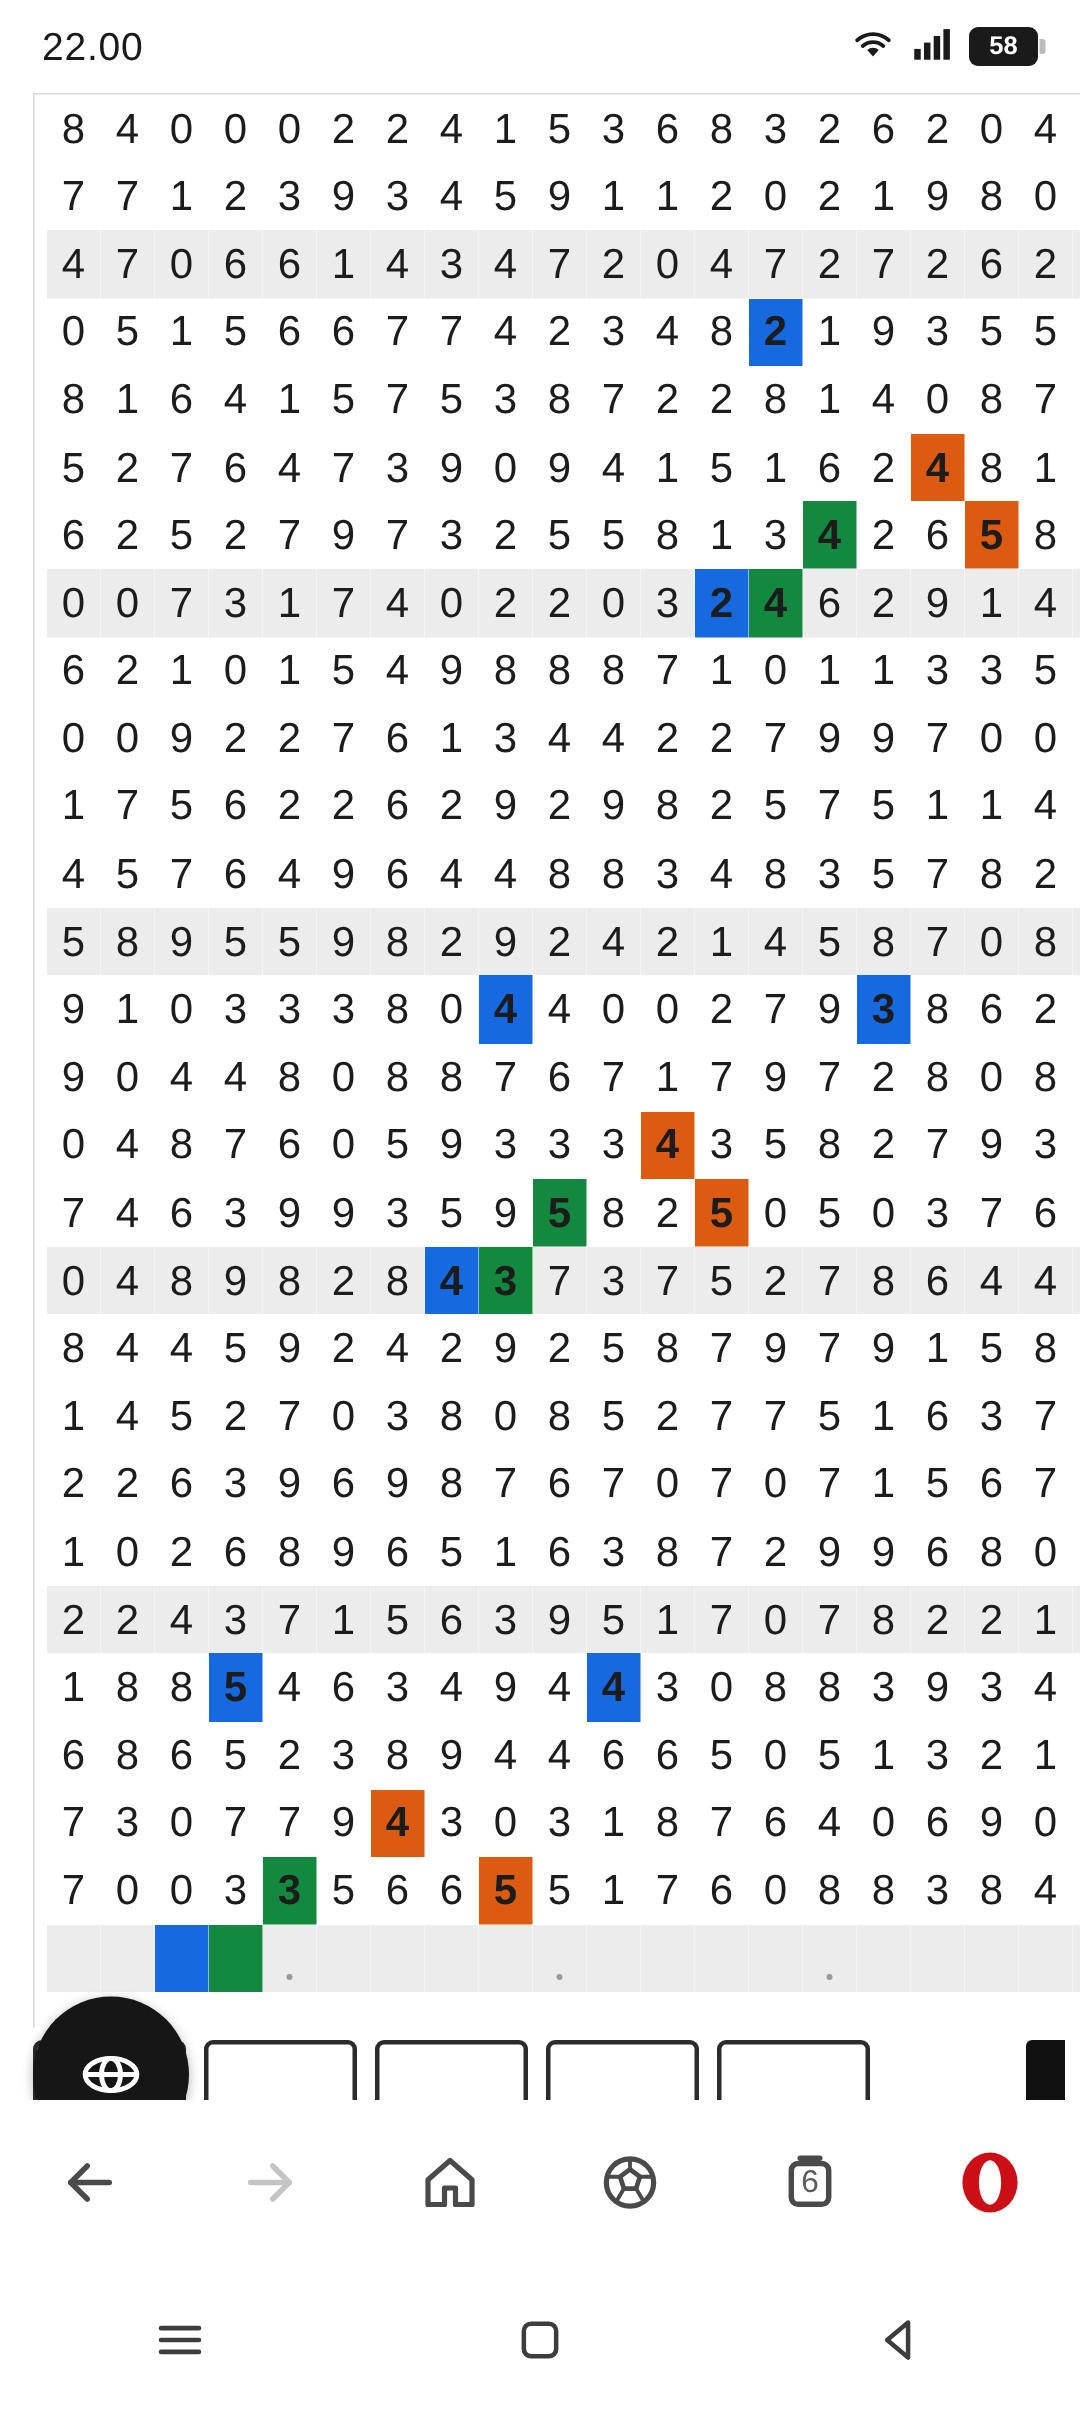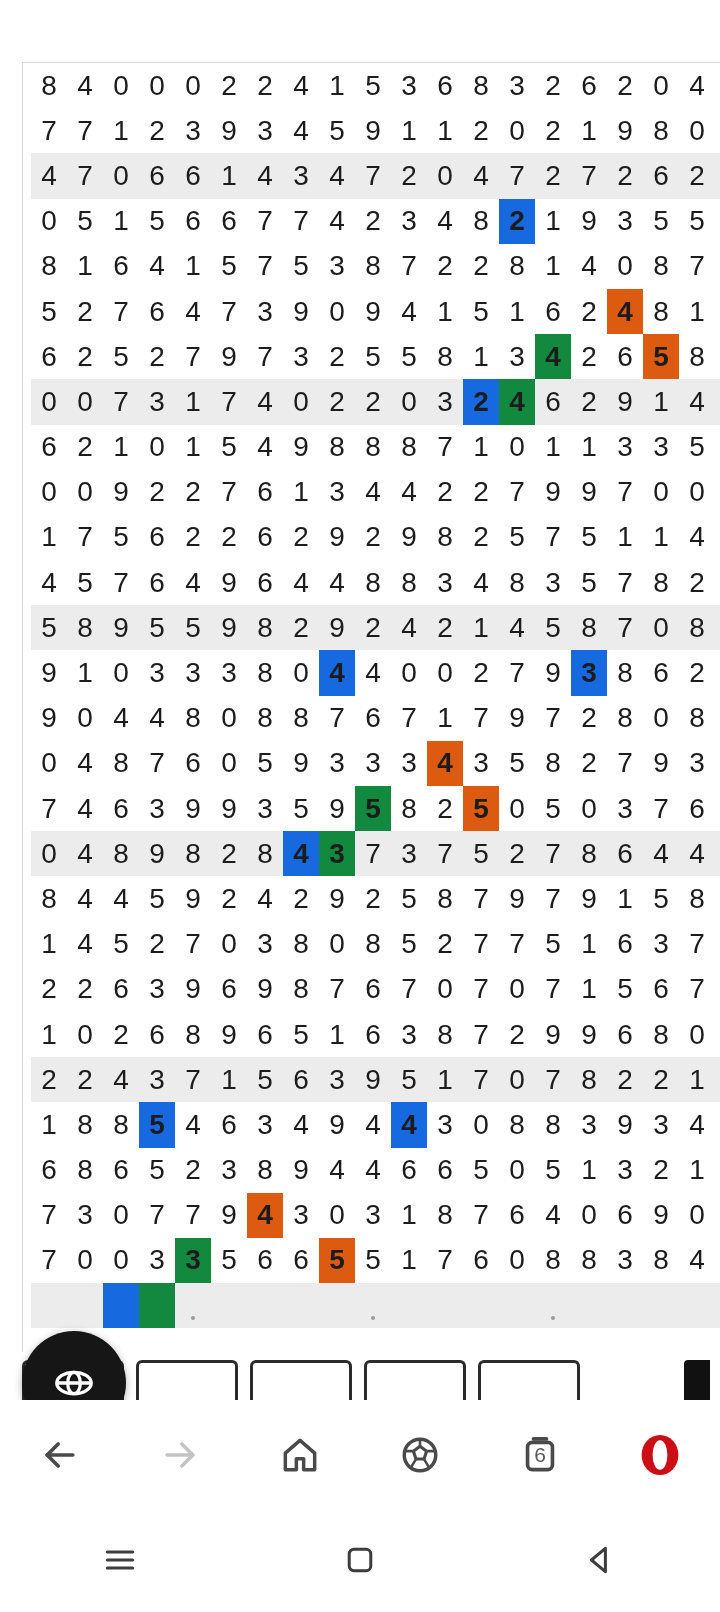--- a/index.html
+++ b/index.html
@@ -234,20 +234,43 @@
     display: flex;
     align-items: center;
     justify-content: center;
   }
 </style>
 </head>
 <body>
 
 <div class="phone">
 
+  <div class="statusbar">
+    <div class="status-clock">22.00</div>
+    <div class="status-right">
+      <span>
+        <svg width="30" height="24" viewBox="0 0 24 20">
+          <path d="M12 17.2 L15.2 13.6 A4.6 4.6 0 0 0 8.8 13.6 Z" fill="#1a1a1a"></path>
+          <path d="M3.2 8.2 A13 13 0 0 1 20.8 8.2" stroke="#1a1a1a" stroke-width="2.1" fill="none" stroke-linecap="round"></path>
+          <path d="M6.3 11.4 A8.6 8.6 0 0 1 17.7 11.4" stroke="#1a1a1a" stroke-width="2.1" fill="none" stroke-linecap="round"></path>
+        </svg>
+      </span>
+      <span>
+        <svg width="27" height="24" viewBox="0 0 22 20">
+          <rect x="1" y="13" width="3.6" height="6" fill="#1a1a1a"></rect>
+          <rect x="6.4" y="9.5" width="3.6" height="9.5" fill="#1a1a1a"></rect>
+          <rect x="11.8" y="5.8" width="3.6" height="13.2" fill="#1a1a1a"></rect>
+          <rect x="17.2" y="2" width="3.6" height="17" fill="#1a1a1a"></rect>
+        </svg>
+      </span>
+      <span class="battery">
+        <span>58</span>
+      </span>
+    </div>
+  </div>
 
   <div class="page">
     <div class="grid-frame">
       <table class="grid">
         <tbody id="grid-body">
             <tr>
               <td>8</td>
               <td>4</td>
               <td>0</td>
               <td>0</td>

